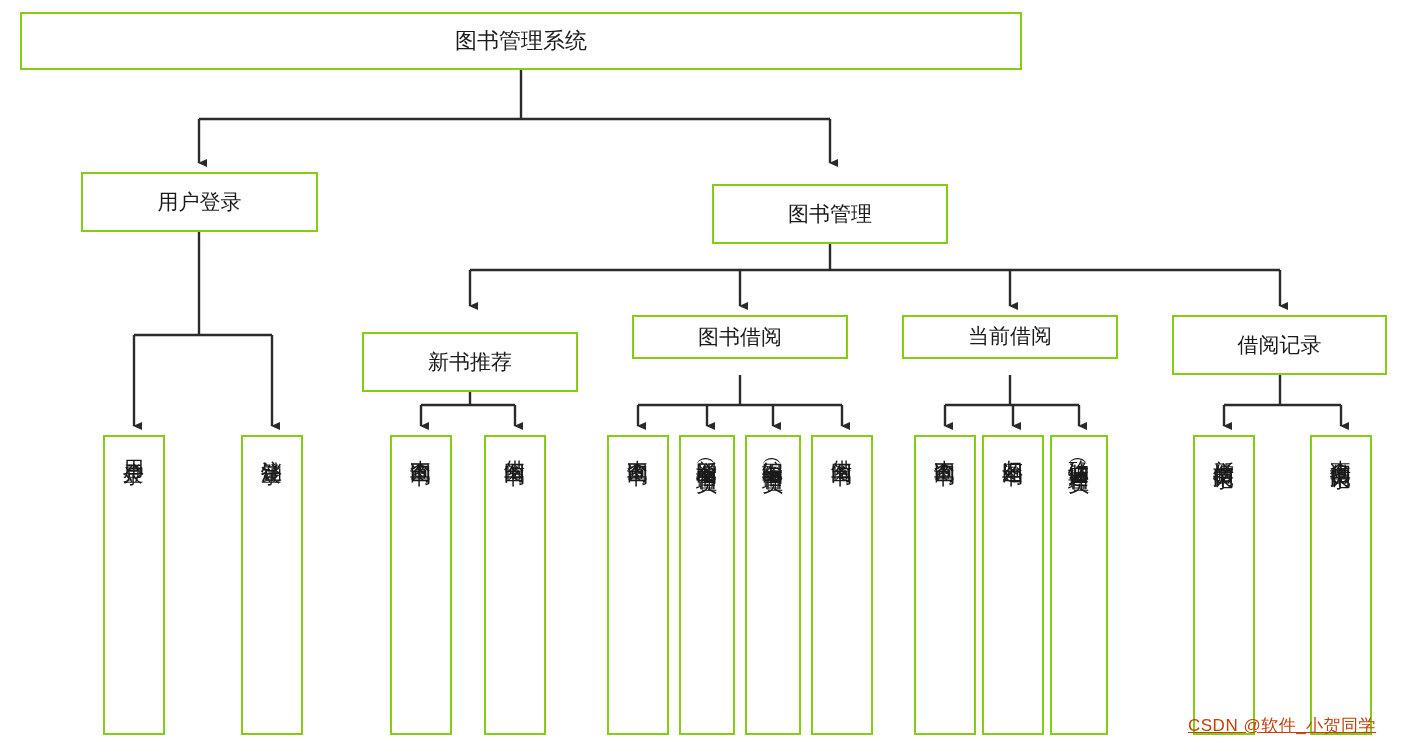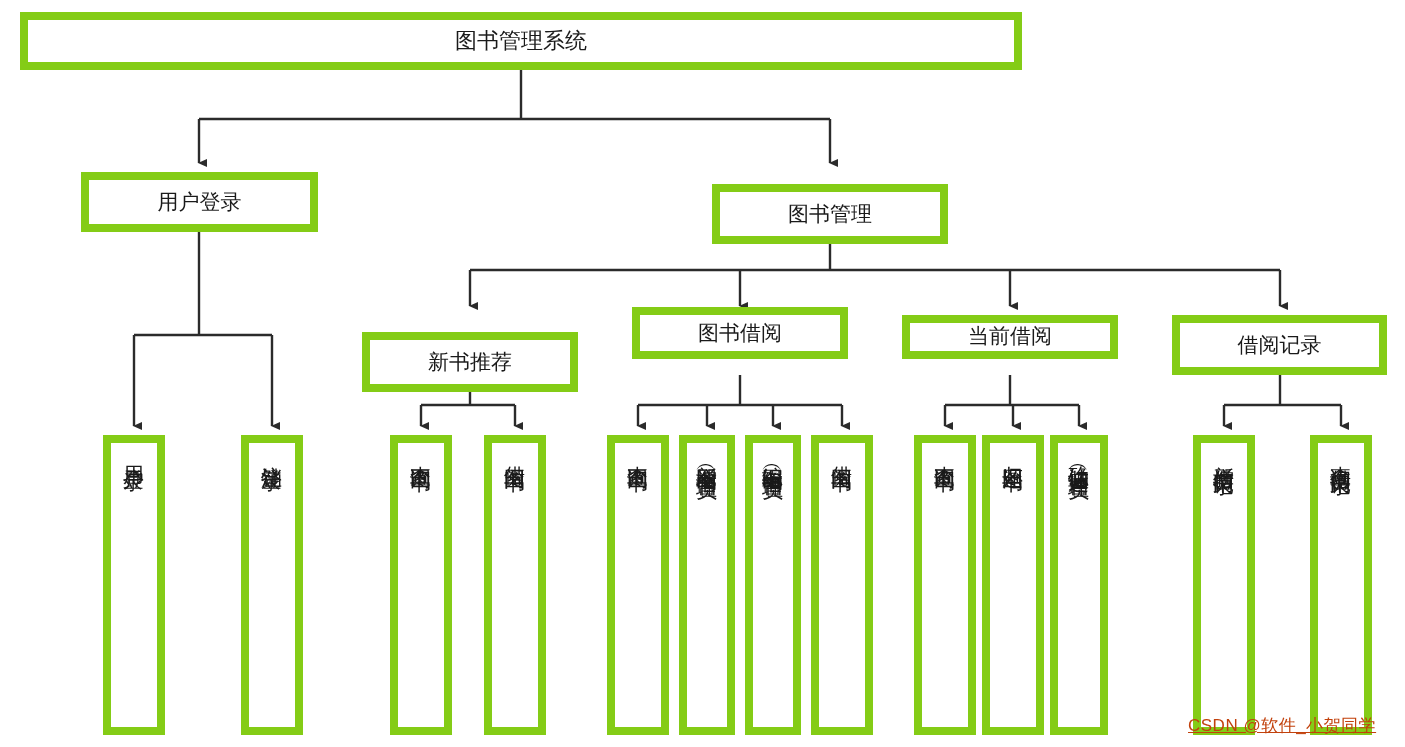--- a/index.html
+++ b/index.html
@@ -23,21 +23,21 @@
     left: 0;
     top: 0;
     width: 1405px;
     height: 747px;
     pointer-events: none;
   }
   .node {
     position: absolute;
     box-sizing: border-box;
     background: #ffffff;
-    border: 8px solid #84cc16;
+    border: 2px solid #84cc16;
     display: flex;
     align-items: center;
     justify-content: center;
     color: #1a1a1a;
   }
   .node .label {
     display: block;
     text-align: center;
     line-height: 1.12;
     white-space: nowrap;
@@ -131,21 +131,21 @@
   <div class="node horiz" id="node-l2-0" style="left: 81px; top: 172px; width: 237px; height: 60px;">
     <span class="label">用户登录</span>
   </div>
   <div class="node horiz" id="node-l2-1" style="left: 712px; top: 172px; width: 236px; height: 60px; margin-top: 12px;">
     <span class="label">图书管理</span>
   </div>
 
   <div class="node horiz" id="node-l3-0" style="left: 362px; top: 332px; width: 216px; height: 60px;">
     <span class="label">新书推荐</span>
   </div>
-  <div class="node horiz" id="node-l3-1" style="left: 632px; top: 307px; width: 216px; height: 52px;">
+  <div class="node horiz" id="node-l3-1" style="left: 632px; top: 315px; width: 216px; height: 44px;">
     <span class="label">图书借阅</span>
   </div>
   <div class="node horiz" id="node-l3-2" style="left: 902px; top: 315px; width: 216px; height: 44px; font-family: Liberation Serif, serif;">
     <span class="label">当前借阅</span>
   </div>
   <div class="node horiz" id="node-l3-3" style="left: 1172px; top: 315px; width: 215px; height: 60px;">
     <span class="label">借阅记录</span>
   </div>
 
   <div class="node vert" id="node-leaf-0" style="left: 103px; top: 435px; width: 62px; height: 300px;">

